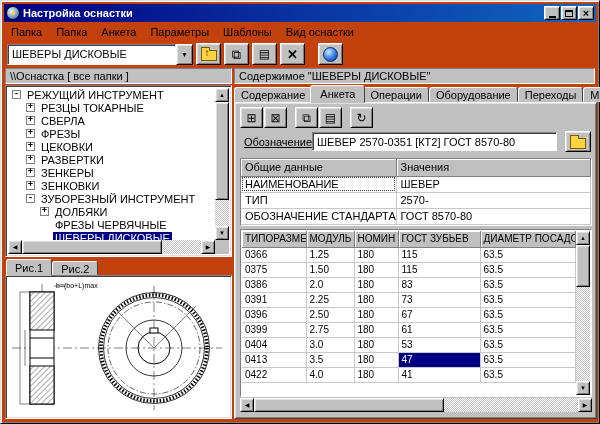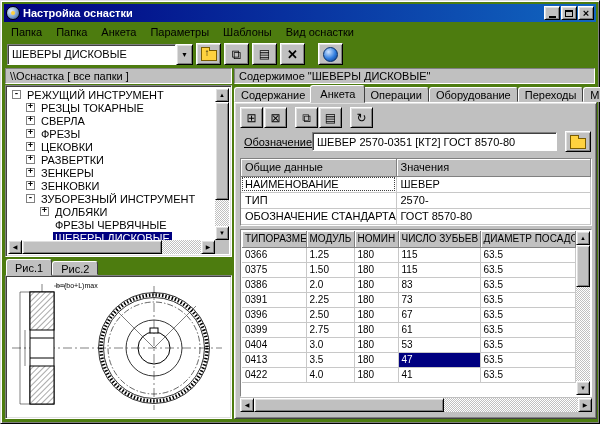--- a/index.html
+++ b/index.html
@@ -9,21 +9,21 @@
   .raised { background:#c0c0c0; border:1px solid; border-color:#fff #000 #000 #fff;
             box-shadow: inset 1px 1px 0 #dfdfdf, inset -1px -1px 0 #808080; }
   .sunken-deep { background:#fff; border:1px solid; border-color:#808080 #fff #fff #808080;
             box-shadow: inset 1px 1px 0 #404040, inset -1px -1px 0 #dfdfdf; }
   .sunken-thin { border:1px solid; border-color:#808080 #fff #fff #808080; }
   .checker { background-color:#fff;
     background-image: linear-gradient(45deg,#c0c0c0 25%,transparent 25%,transparent 75%,#c0c0c0 75%),
                       linear-gradient(45deg,#c0c0c0 25%,transparent 25%,transparent 75%,#c0c0c0 75%);
     background-size:2px 2px; background-position:0 0,1px 1px; }
 
-  #app { position:absolute; inset:0; background:#4d7c0f;
+  #app { position:absolute; inset:0; background:#c2410c;
          border:1px solid; border-color:#dfdfdf #000 #000 #dfdfdf;
          box-shadow: inset 1px 1px 0 #fff, inset -1px -1px 0 #808080; }
 
   
   .titlebar { position:absolute; left:3px; top:3px; right:3px; height:18px;
     background:linear-gradient(90deg,#000080,#1166c0); display:flex; align-items:center;
     color:#fff; font-weight:bold; padding:0 2px; gap:3px; }
   .appico { width:14px; height:14px; flex:none; border:1px solid #000; border-radius:50%;
     background: radial-gradient(circle at 35% 35%, #e8f0ff, #7aa0d0 55%, #2a4a80); position:relative; }
   .appico::after { content:""; position:absolute; left:4px; top:4px; width:4px; height:4px; background:#ffd23f; border-radius:50%; }
@@ -373,21 +373,21 @@
               <col style="width:48px">
               <col style="width:44px">
               <col style="width:82px">
               <col>
             </colgroup>
           <thead>
             <tr>
               <th>ТИПОРАЗМЕР</th>
               <th>МОДУЛЬ</th>
               <th>НОМИН</th>
-              <th>ЧИСЛО ЗУБЬЕВ</th>
+              <th>ГОСТ ЗУБЬЕВ</th>
               <th>ДИАМЕТР ПОСАДОЧН</th>
             </tr>
           </thead>
           <tbody>
             <tr>
                 <td>0366</td>
                 <td>1.25</td>
                 <td>180</td>
                 <td>115</td>
                 <td>63.5</td>

